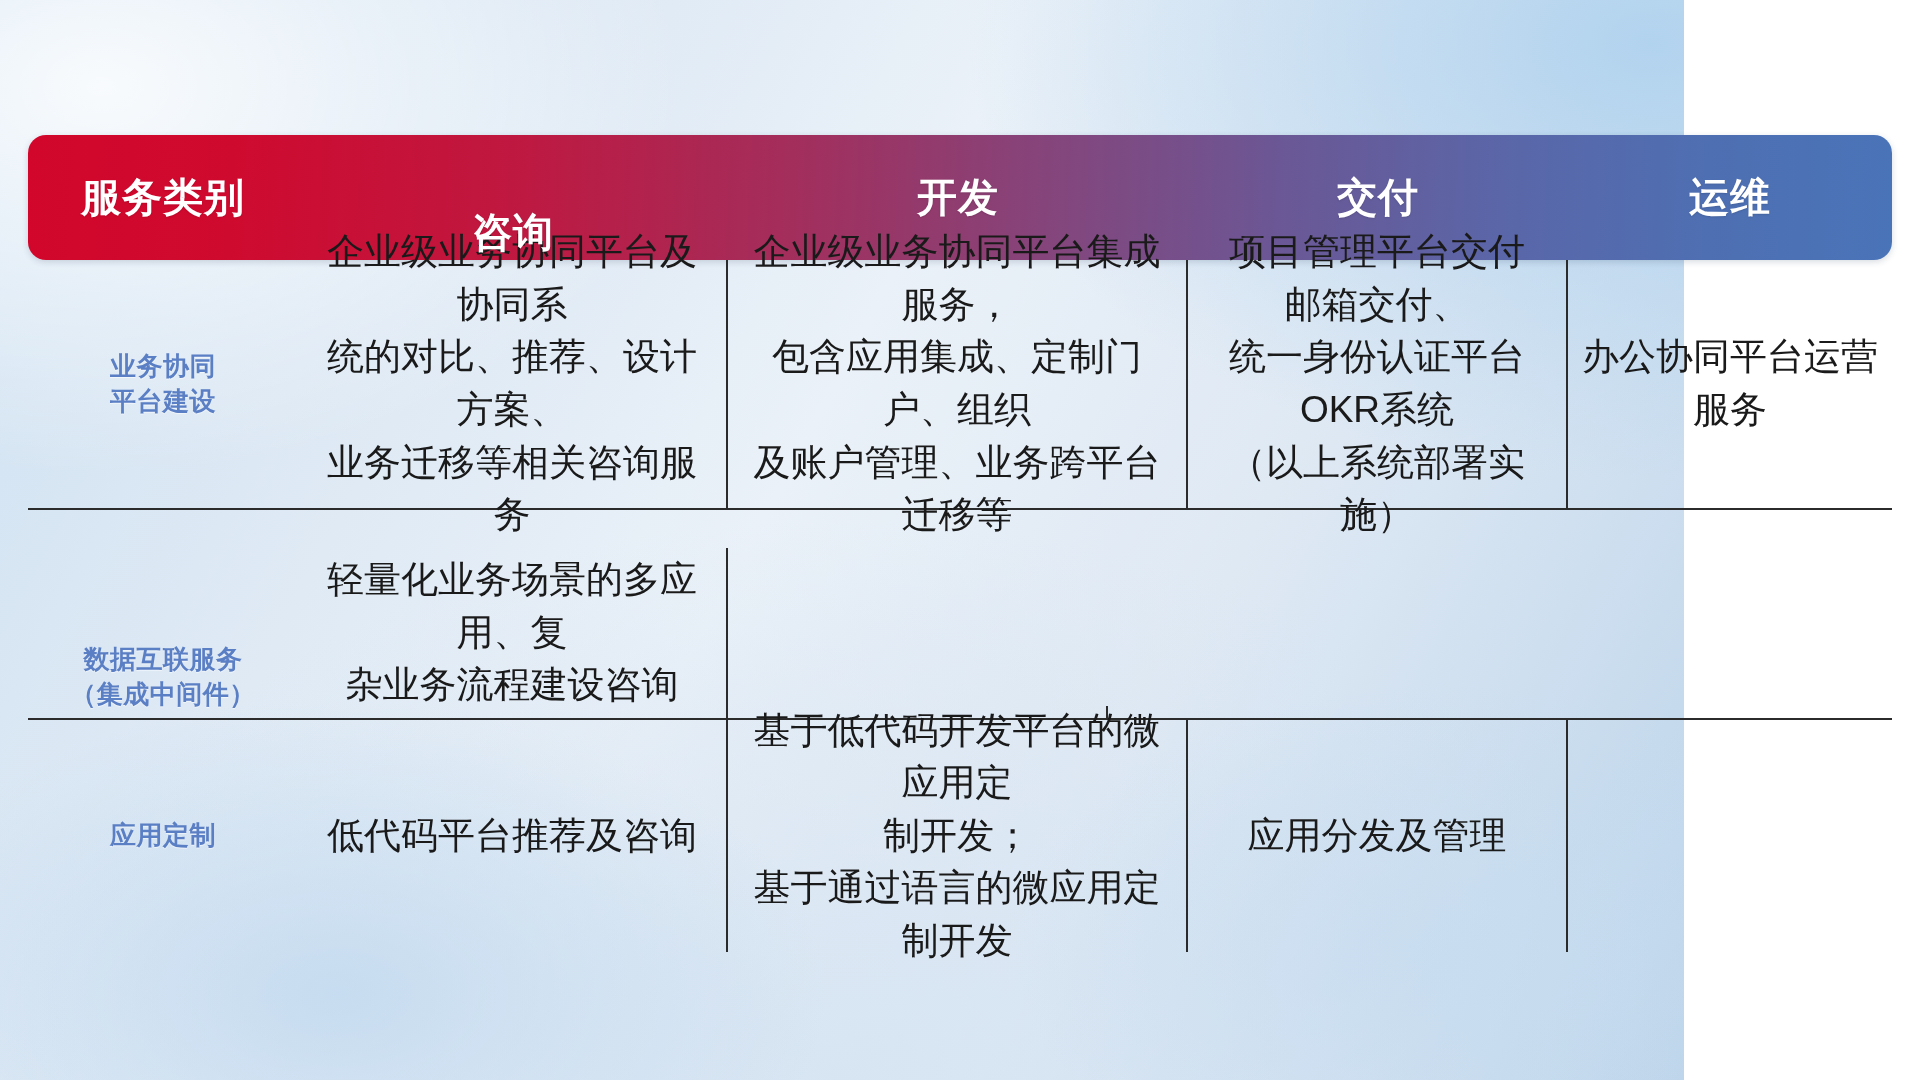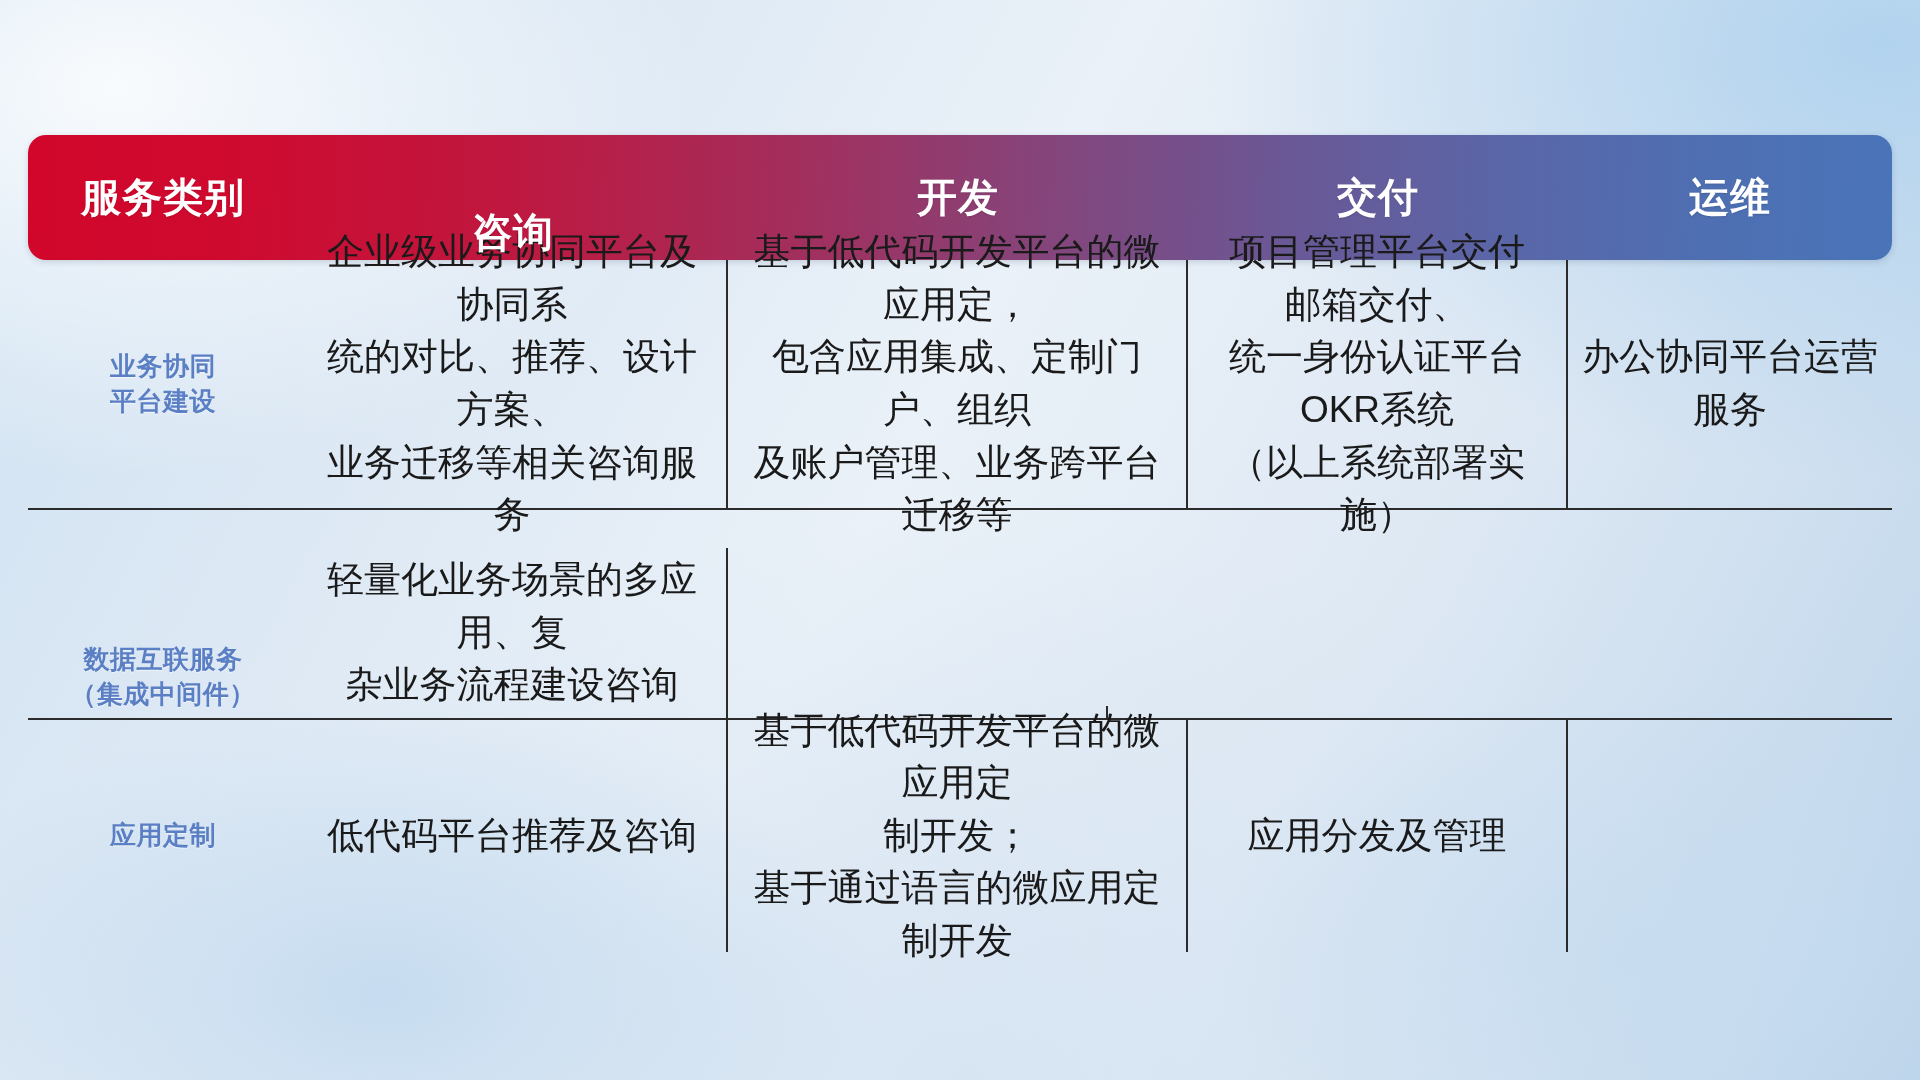--- a/index.html
+++ b/index.html
@@ -10,21 +10,21 @@
     overflow: hidden;
   }
   body {
     font-family: "Liberation Sans", "DejaVu Sans", sans-serif;
     background: #ffffff;
   }
 
   
   #slide {
     position: relative;
-    width: 1920px;
+    width: 1684px;
     height: 1080px;
     background:
       radial-gradient(ellipse 900px 600px at 6% 8%,   rgba(255,255,255,0.85) 0%, rgba(255,255,255,0) 65%),
       radial-gradient(ellipse 1100px 700px at 98% 4%, rgba(176,210,238,0.95) 0%, rgba(176,210,238,0) 62%),
       radial-gradient(ellipse 1200px 800px at 50% 100%, rgba(214,228,242,0.9) 0%, rgba(214,228,242,0) 70%),
       linear-gradient(118deg, #cfe2f2 0%, #dce8f4 22%, #eaf1f8 46%, #dfe9f4 68%, #c9dcee 88%, #bcd4ea 100%);
   }
   #slide::before {
     content: "";
     position: absolute;
@@ -166,21 +166,21 @@
         <div class="td-cell cat col-0">
           <span>业务协同
 平台建设</span>
         </div>
         <div class="td-cell c1 col-1">
           <span>企业级业务协同平台及协同系
 统的对比、推荐、设计方案、
 业务迁移等相关咨询服务</span>
         </div>
         <div class="td-cell col-2">
-          <span>基于低代码开发平台的微应用定，
+          <span>企业级业务协同平台集成服务，
 包含应用集成、定制门户、组织
 及账户管理、业务跨平台迁移等</span>
         </div>
         <div class="td-cell col-3">
           <span>项目管理平台交付
 邮箱交付、
 统一身份认证平台
 OKR系统
 （以上系统部署实施）</span>
         </div>

